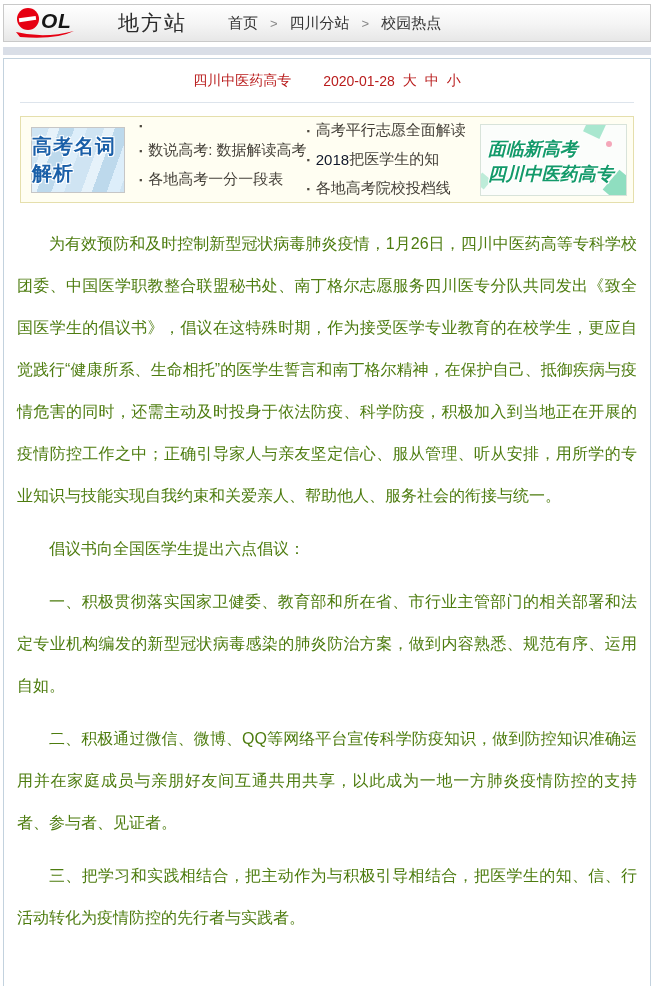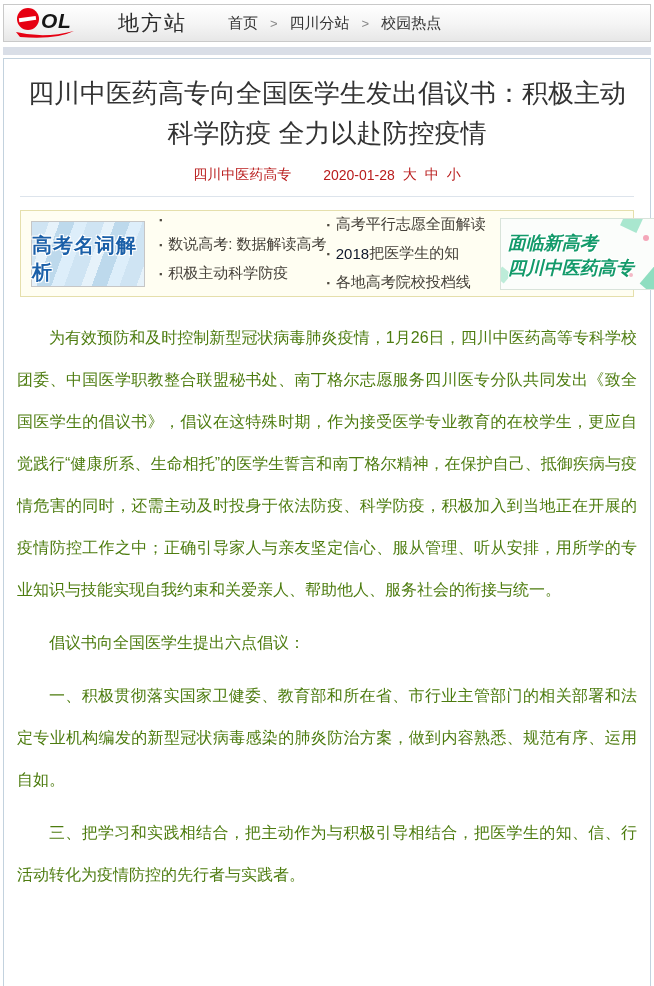--- a/index.html
+++ b/index.html
@@ -48,40 +48,40 @@
   .byline .fsize { cursor:pointer; }
   .divider { height:1px; background:#dde4ec; margin:12px 16px 0; }
 
   
   .banner {
     margin:13px 16px 0; height:87px;
     background:#fffef2; border:1px solid #e5dfac;
     display:flex; align-items:center; padding:0 10px; gap:12px;
   }
   .banner-left {
-    width:114px; height:66px; flex:0 0 auto; cursor:pointer;
+    width:94px; height:66px; flex:0 0 auto; cursor:pointer;
     border:1px solid #c6c6c6; background:
       repeating-linear-gradient(110deg,
         #cfe4f3 0 16px, #e6f2fa 16px 26px, #bdd9ec 26px 40px, #ddeefa 40px 52px);
-    display:flex; align-items:flex-end; justify-content:center;
+    display:flex; align-items:center; justify-content:center;
   }
   .banner-left span {
     font-size:20px; font-weight:bold; color:#1a5fa8;
     text-shadow:1px 1px 0 #fff, -1px -1px 0 #fff, 1px -1px 0 #fff, -1px 1px 0 #fff;
     letter-spacing:1px;
   }
   .banner-links {
     flex:1 1 auto; display:flex; justify-content:space-between; padding:0 2px;
   }
   .link-col { display:flex; flex-direction:column; gap:10px; }
   .blink { font-size:15px; color:#45413a; cursor:pointer; white-space:nowrap; display:flex; align-items:center; }
   .blink .bullet { font-size:9px; color:#4a463c; margin-right:6px; }
   .blink .hl { color:#0f172a;text-align:center; }
   .banner-right {
-    width:164px; height:72px; flex:0 0 auto; position:relative; overflow:hidden;
+    width:147px; height:72px; flex:0 0 auto; position:relative; overflow:hidden;
     border:1px solid #d8e3da; background:#fbfdfb; cursor:pointer;
   }
   .banner-right .shape { position:absolute; }
   .sq1 { width:26px; height:26px; background:#8fdec0; transform:rotate(40deg); right:-8px; bottom:-6px; }
   .sq2 { width:18px; height:18px; background:#a9e7cf; transform:rotate(25deg); right:22px; top:-7px; }
   .sq3 { width:12px; height:12px; background:#bdecd9; transform:rotate(40deg); left:-4px; bottom:8px; }
   .dot1 { width:6px; height:6px; border-radius:50%; background:#f4a7b9; right:14px; top:16px; }
   .dot2 { width:4px; height:4px; border-radius:50%; background:#f4b9c6; right:30px; bottom:12px; }
   .banner-right .rg-text {
     position:absolute; left:7px; top:12px; z-index:2;
@@ -118,21 +118,20 @@
     <span class="crumb">四川分站</span>
     <span class="sep">&gt;</span>
     <span class="crumb">校园热点</span>
   </div>
 </div>
 
 <div class="strip"></div>
 
 <div class="content-box">
 
-  <h1 class="article-title">四川中医药高专向全国医学生发出倡议书：积极主动科学防疫 全力以赴防控疫情</h1>
 
   <div class="byline">
     <span class="source">四川中医药高专</span>
     <span class="date">2020-01-28</span>
     <span class="fsize">大</span>
     <span class="fsize">中</span>
     <span class="fsize">小</span>
   </div>
 
   <div class="divider"></div>
@@ -146,21 +145,21 @@
       <div class="link-col">
         <span class="blink">
           <span class="bullet">▪</span>
         </span>
         <span class="blink">
           <span class="bullet">▪</span>
           <span>数说高考: 数据解读高考</span>
         </span>
         <span class="blink">
           <span class="bullet">▪</span>
-          <span>积极主动科学防疫</span>
+          <span>各地高考一分一段表</span>
         </span>
       </div>
       <div class="link-col">
         <span class="blink">
           <span class="bullet">▪</span>
           <span>高考平行志愿全面解读</span>
         </span>
         <span class="blink">
           <span class="bullet">▪</span>
           <span class="hl">2018</span>
@@ -183,17 +182,18 @@
         <span>面临新高考</span><br>
         <span>四川中医药高专</span>
       </span>
     </div>
   </div>
 
   <div class="article-body">
     <p>为有效预防和及时控制新型冠状病毒肺炎疫情，1月26日，四川中医药高等专科学校团委、中国医学职教整合联盟秘书处、南丁格尔志愿服务四川医专分队共同发出《致全国医学生的倡议书》，倡议在这特殊时期，作为接受医学专业教育的在校学生，更应自觉践行“健康所系、生命相托”的医学生誓言和南丁格尔精神，在保护自己、抵御疾病与疫情危害的同时，还需主动及时投身于依法防疫、科学防疫，积极加入到当地正在开展的疫情防控工作之中；正确引导家人与亲友坚定信心、服从管理、听从安排，用所学的专业知识与技能实现自我约束和关爱亲人、帮助他人、服务社会的衔接与统一。</p>
     <p>倡议书向全国医学生提出六点倡议：</p>
     <p>一、积极贯彻落实国家卫健委、教育部和所在省、市行业主管部门的相关部署和法定专业机构编发的新型冠状病毒感染的肺炎防治方案，做到内容熟悉、规范有序、运用自如。</p>
+    <p>二、积极通过微信、微博、QQ等网络平台宣传科学防疫知识，做到防控知识准确运用并在家庭成员与亲朋好友间互通共用共享，以此成为一地一方肺炎疫情防控的支持者、参与者、见证者。</p>
     <p>三、把学习和实践相结合，把主动作为与积极引导相结合，把医学生的知、信、行活动转化为疫情防控的先行者与实践者。</p>
 
   </div>
 
 </div>
 
 </body></html>

